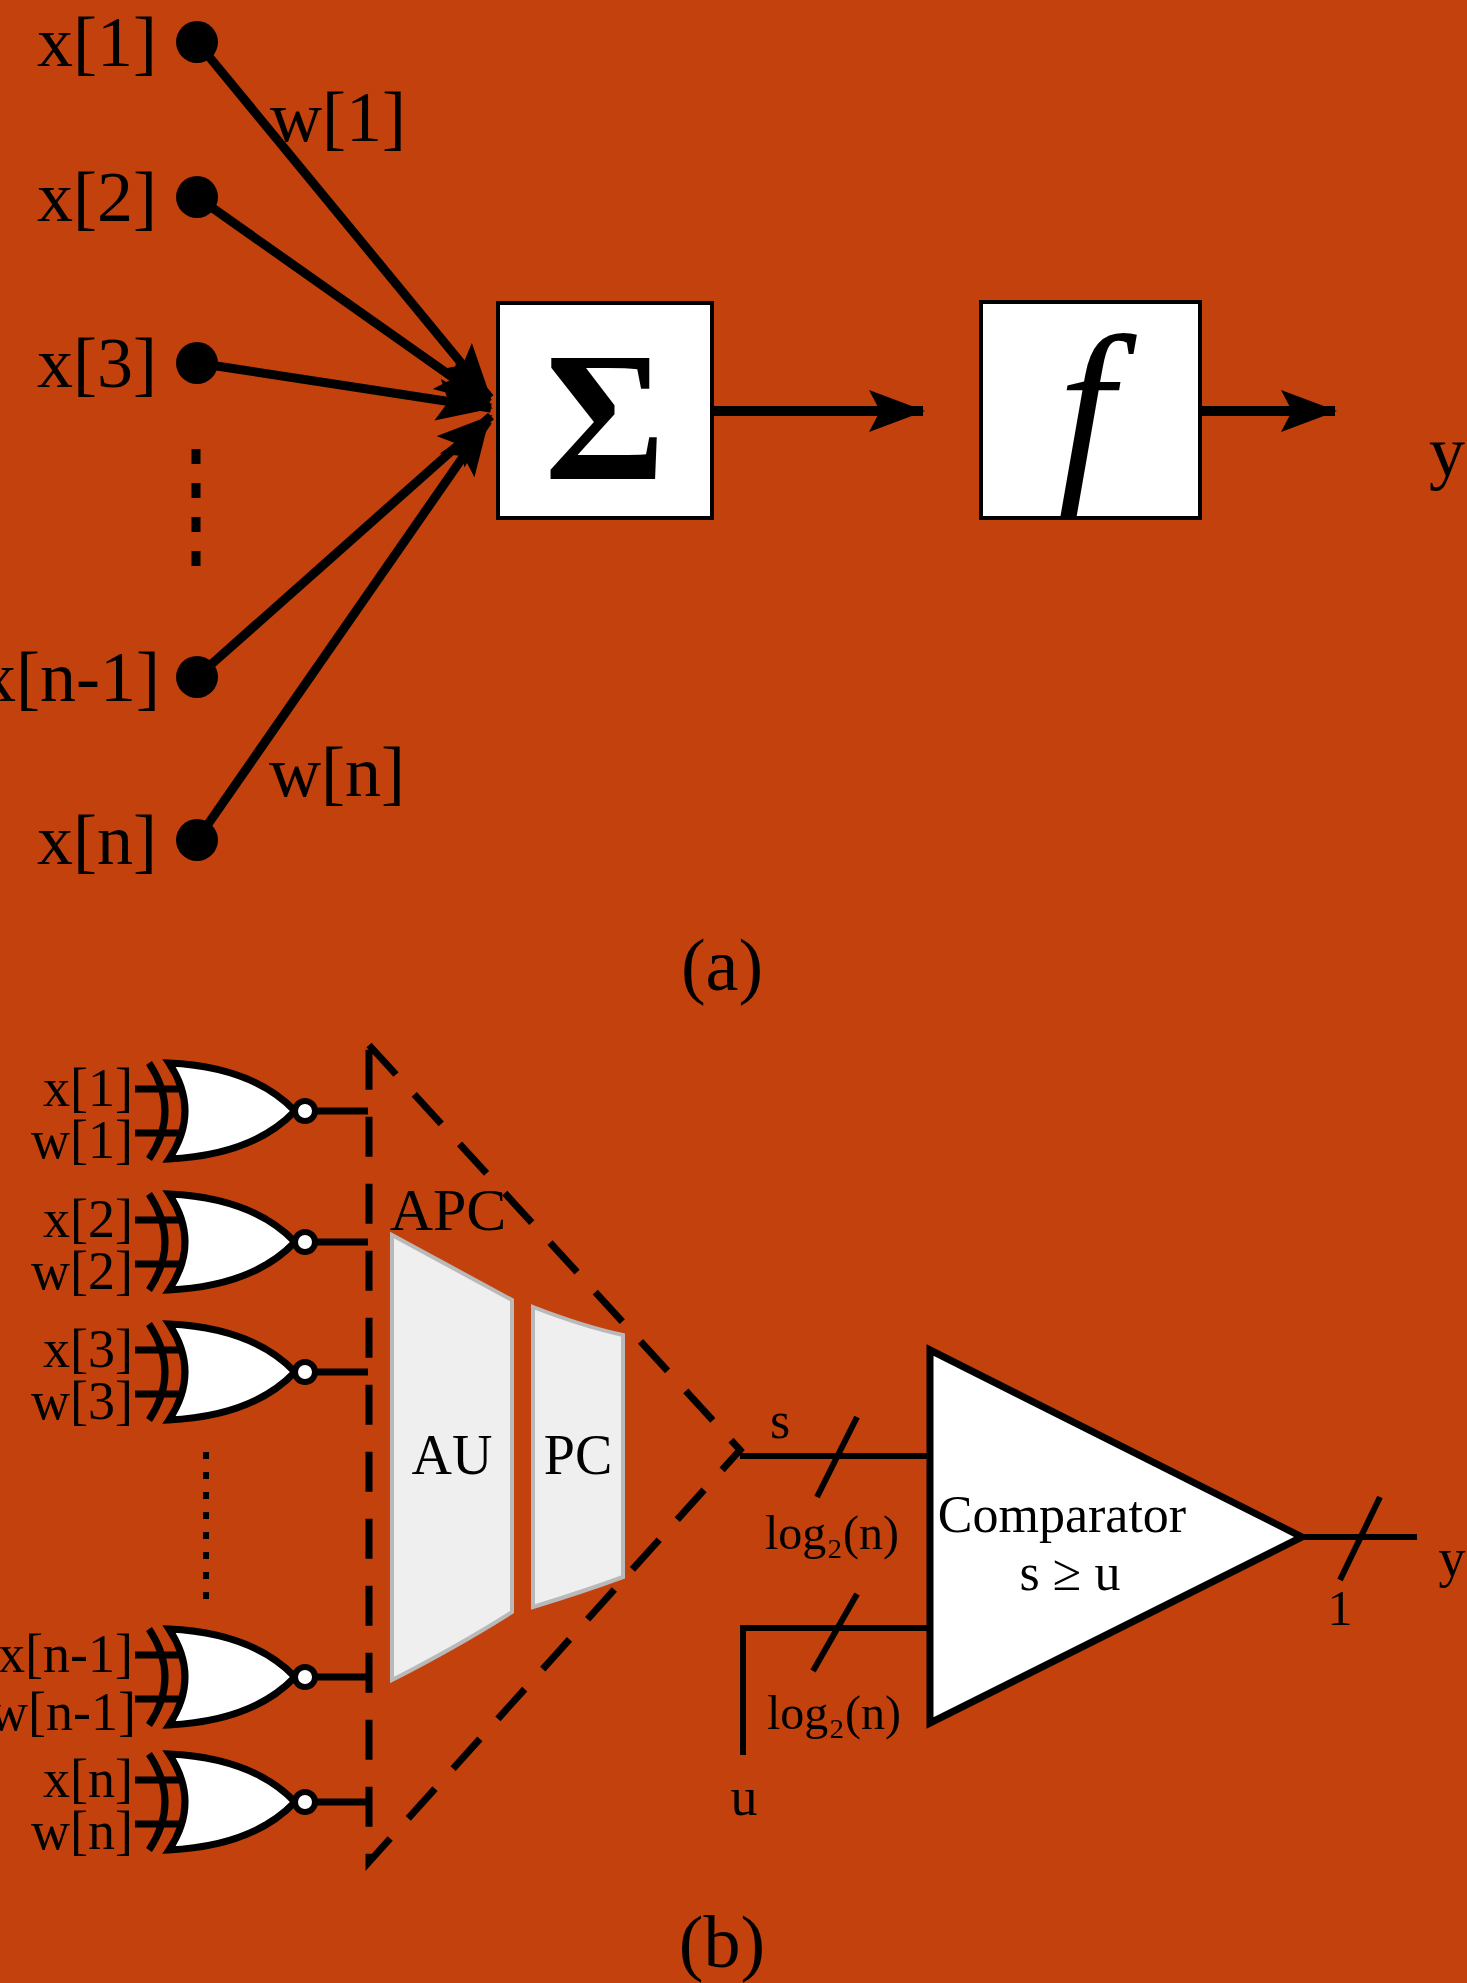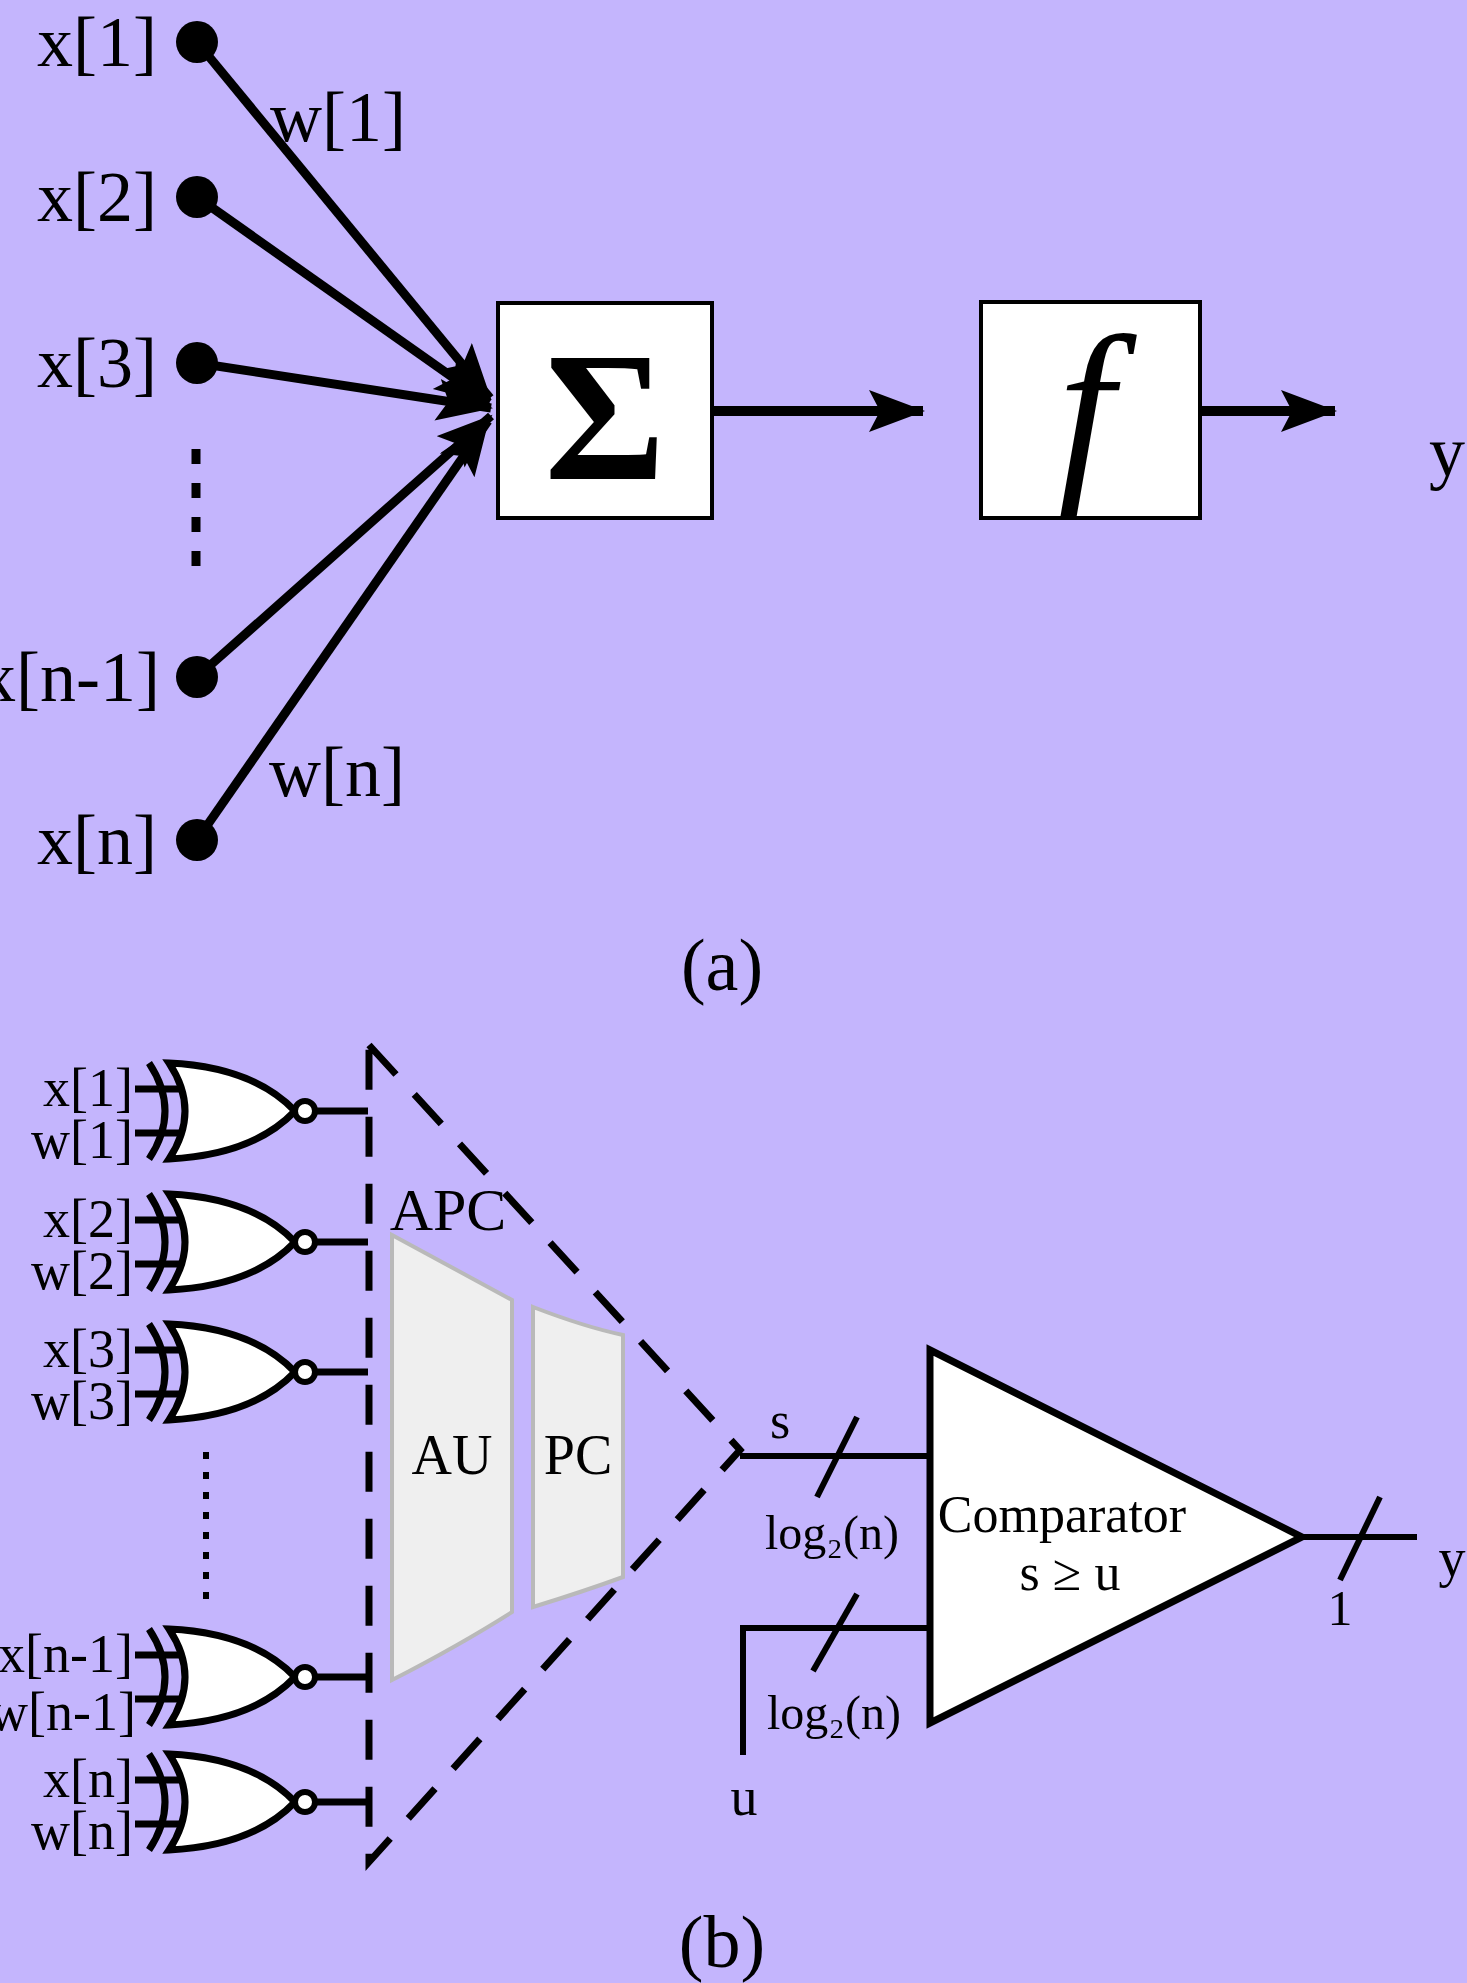--- a/index.html
+++ b/index.html
@@ -1,19 +1,19 @@
 <!DOCTYPE html>
 <html><head>
 <meta charset="utf-8">
 <style>
   html,body{margin:0;padding:0;background:#ffffff;}
   #figure-root{
     position:relative;
     width:1467px;height:1983px;
-    background:#c4b5fd;
+    background:#c2410c;
     font-family:"Liberation Serif","DejaVu Serif",serif;
   }
   svg{position:absolute;left:0;top:0;}
   text{
     font-family:"Liberation Serif","DejaVu Serif",serif;
     fill:#000000;
   }
   .lbl-a{font-size:72px;}
   .lbl-b{font-size:54px;}
   .cap{font-size:74px;}

